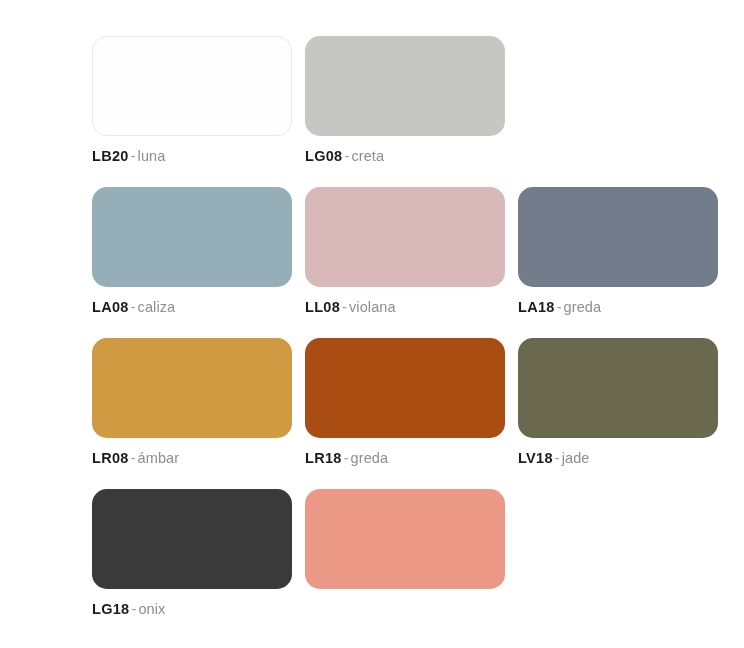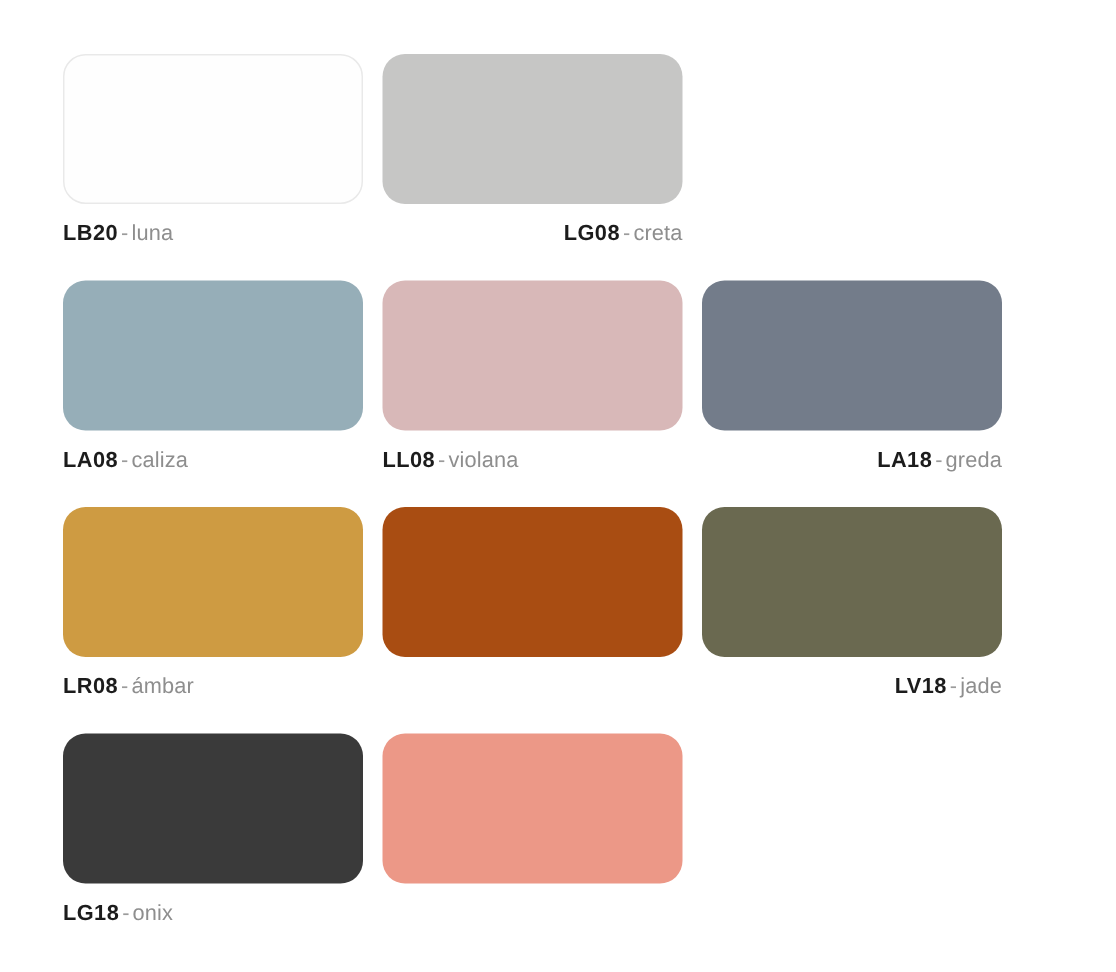--- a/index.html
+++ b/index.html
@@ -12,21 +12,21 @@
     height: 648px;
     background: #ffffff;
     font-family: "Liberation Sans", sans-serif;
     overflow: hidden;
   }
 
   .palette {
     box-sizing: border-box;
     width: 744px;
     height: 648px;
-    padding: 36px 52px 28px 42px;
+    padding: 36px 52px 28px 92px;
     display: flex;
     flex-direction: column;
     justify-content: flex-start;
   }
 
   .row {
     display: flex;
     flex-direction: row;
     margin-bottom: 22px;
   }
@@ -35,21 +35,20 @@
   }
 
   .swatch-cell {
     width: 200px;
     margin-right: 13px;
     display: flex;
     flex-direction: column;
   }
   .swatch-cell:last-child {
     margin-right: 18px;
-    text-align: right;
   }
 
   .chip {
     width: 200px;
     height: 100px;
     border-radius: 15px;
     box-sizing: border-box;
   }
 
   .chip.bordered {
@@ -121,20 +120,23 @@
 
   <div class="row">
     <div class="swatch-cell">
       <div class="chip" style="background-color: rgb(206, 155, 66);"></div>
       <div class="caption">
         <span class="code">LR08</span><span class="dash">-</span><span class="name">ámbar</span>
       </div>
     </div>
     <div class="swatch-cell">
       <div class="chip" style="background-color: rgb(169, 77, 18);"></div>
+      <div class="caption">
+        <span class="code">LR18</span><span class="dash">-</span><span class="name">greda</span>
+      </div>
     </div>
     <div class="swatch-cell">
       <div class="chip" style="background-color: rgb(106, 105, 80);"></div>
       <div class="caption">
         <span class="code">LV18</span><span class="dash">-</span><span class="name">jade</span>
       </div>
     </div>
   </div>
 
   <div class="row">

